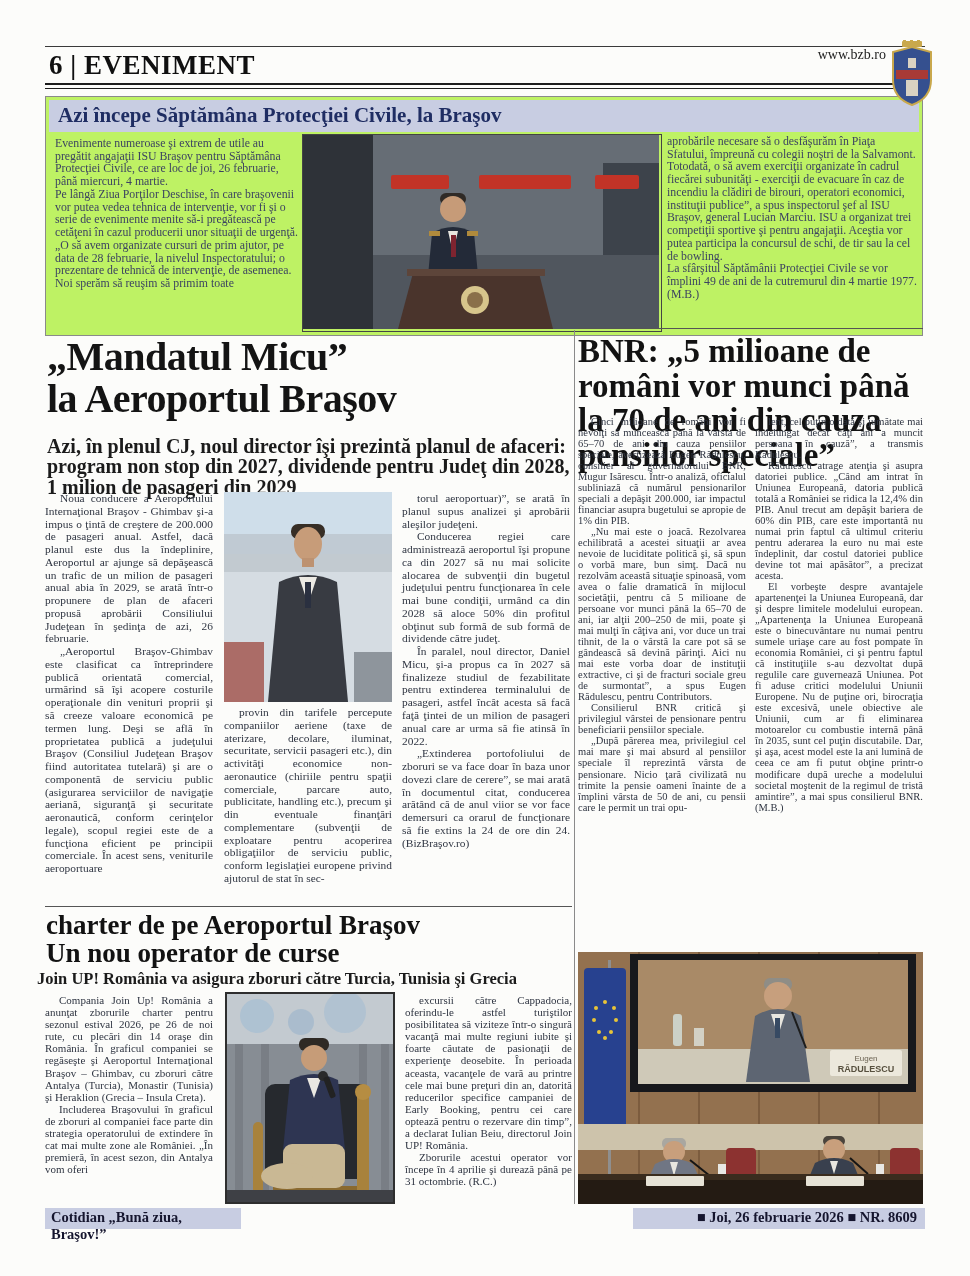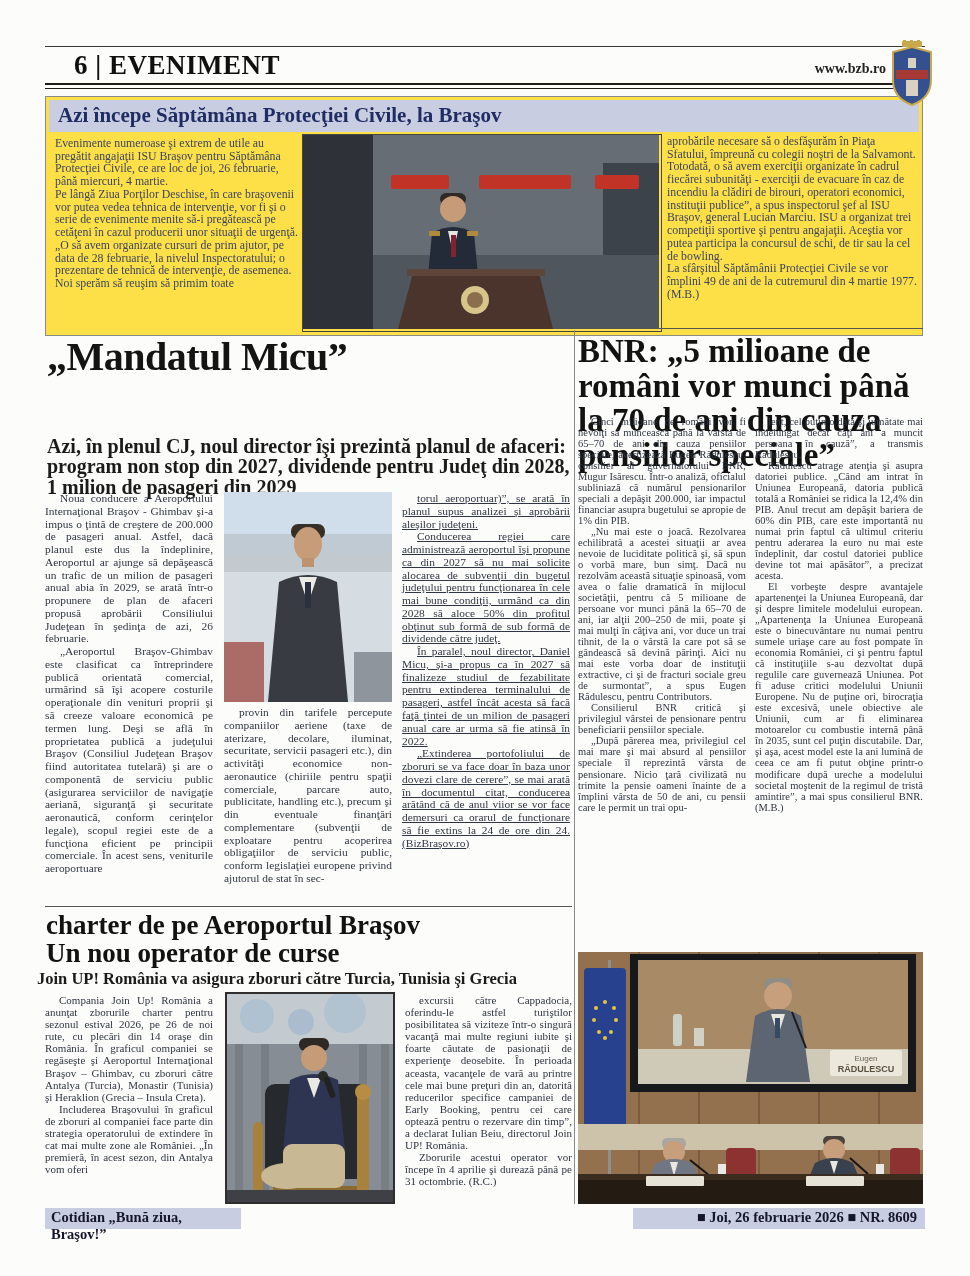--- a/index.html
+++ b/index.html
@@ -5,35 +5,35 @@
   html,body { margin:0; padding:0; background:#ffffff; }
   .page {
     position:relative; width:970px; height:1276px; margin:0 auto;
     background:#fcfcfa; font-family:"Liberation Serif", serif; color:#2f3542;
     overflow:hidden;
   }
   
   .hline1 { position:absolute; left:45px; top:46px; width:880px; height:1px; background:#3a3a3a; }
   .hline2 { position:absolute; left:45px; top:83px; width:880px; height:2px; background:#1c1c1c; }
   .hline3 { position:absolute; left:45px; top:88px; width:880px; height:1px; background:#1c1c1c; }
-  .section-title { position:absolute; left:49px; top:50px; font-size:27px; font-weight:bold; color:#101010; letter-spacing:.5px;margin-left:25px; }
-  .site-url { position:absolute; right:84px; top:61px; font-size:14px; font-weight:bold; color:#222; }
+  .section-title { position:absolute; left:49px; top:50px; font-size:27px; font-weight:bold; color:#101010; letter-spacing:.5px; }
+  .site-url { position:absolute; right:84px; top:47px; font-size:14px; font-weight:normal; color:#222; }
   .crest { position:absolute; left:889px; top:40px; width:46px; height:66px; z-index:5; }
   
-  .civil-box { position:absolute; left:45px; top:96px; width:878px; height:240px; border:1px solid #8a8a8a; background:#fde047; box-sizing:border-box; }
+  .civil-box { position:absolute; left:45px; top:96px; width:878px; height:240px; border:1px solid #8a8a8a; background:#bef264; box-sizing:border-box; }
   .civil-title { margin:3px 3px 0 3px; background:#c8cde2; color:#1f2d63; font-size:21px; font-weight:bold; padding:3px 9px 4px 9px; }
   .civil-left  { position:absolute; left:9px;   top:40px; width:246px; font-size:11.8px; line-height:1.08; color:#3c4460; }
   .civil-right { position:absolute; left:621px; top:38px; width:250px; font-size:11.8px; line-height:1.08; color:#3c4460; }
   .civil-left p, .civil-right p { margin:0; }
   .civil-photo { position:absolute; left:256px; top:37px; width:358px; height:196px; border:1px solid #444; }
   
   .main-title { position:absolute; left:47px; top:336px; width:527px; font-size:40px; line-height:1.05; font-weight:bold; color:#141414; letter-spacing:-0.5px; }
   .main-subtitle { position:absolute; left:47px; top:428px; width:524px; font-size:20px; line-height:1.02; font-weight:bold; color:#1b1b1b;margin-top:8px; }
   .m-col { position:absolute; top:492px; width:168px; }
-  .m-col1 { left:45px; } .m-col2 { left:224px; } .m-col3 { left:402px;text-decoration:underline; }
+  .m-col1 { left:45px; } .m-col2 { left:224px; } .m-col3 { left:402px; }
   .m-col p { margin:0; text-indent:15px; text-align:justify; font-size:11.4px; line-height:1.12; color:#2f3542; }
   .m-photo { width:168px; height:210px; margin-bottom:4px; }
   
   .vrule { position:absolute; left:574px; top:330px; width:1px; height:874px; background:#8a8a8a; }
   .bnr-rule { position:absolute; left:578px; top:328px; width:345px; height:1px; background:#555; }
   .ch-rule { position:absolute; left:45px; top:906px; width:527px; height:1px; background:#555; }
   
   .bnr-title { position:absolute; left:578px; top:334px; width:345px; font-size:33px; line-height:1.05; font-weight:bold; color:#121212; }
   .bnr-col { position:absolute; top:416px; width:168px; }
   .bnr-col1 { left:578px; } .bnr-col2 { left:755px; }
@@ -106,20 +106,21 @@
       </svg>
     </div>
     <div class="civil-right">
       <p>aprobările necesare să o desfăşurăm în Piaţa Sfatului, împreună cu colegii noştri de la Salvamont. Totodată, o să avem exerciţii organizate în cadrul fiecărei subunităţi - exerciţii de evacuare în caz de incendiu la clădiri de birouri, operatori economici, instituţii publice”, a spus inspectorul şef al ISU Braşov, general Lucian Marciu. ISU a organizat trei competiţii sportive şi pentru angajaţii. Aceştia vor putea participa la concursul de schi, de tir sau la cel de bowling.</p>
       <p>La sfârşitul Săptămânii Protecţiei Civile se vor împlini 49 de ani de la cutremurul din 4 martie 1977. (M.B.)</p>
     </div>
   </div>
 
   <div class="main-title">
     <div>„Mandatul Micu”</div>
+    <div>la Aeroportul Braşov</div>
   </div>
   <div class="main-subtitle">Azi, în plenul CJ, noul director îşi prezintă planul de afaceri: program non stop din 2027, dividende pentru Judeţ din 2028, 1 milion de pasageri din 2029</div>
 
   <div class="m-col m-col1">
     <p>Noua conducere a Aeroportului Internaţional Braşov - Ghimbav şi-a impus o ţintă de creştere de 200.000 de pasageri anual. Astfel, dacă planul este dus la îndeplinire, Aeroportul ar ajunge să depăşească un trafic de un milion de pasageri anual abia în 2029, se arată într-o propunere de plan de afaceri propusă aprobării Consiliului Judeţean în şedinţa de azi, 26 februarie.</p>
     <p>„Aeroportul Braşov-Ghimbav este clasificat ca întreprindere publică orientată comercial, urmărind să îşi acopere costurile operaţionale din venituri proprii şi să creeze valoare economică pe termen lung. Deşi se află în proprietatea publică a judeţului Braşov (Consiliul Judeţean Braşov fiind autoritatea tutelară) şi are o componentă de serviciu public (asigurarea serviciilor de navigaţie aeriană, siguranţă şi securitate aeronautică, conform cerinţelor legale), scopul regiei este de a funcţiona eficient pe principii comerciale. În acest sens, veniturile aeroportuare</p>
   </div>
   <div class="m-col m-col2">
     <div class="m-photo">
       <svg width="168" height="210" viewBox="0 0 168 210">

